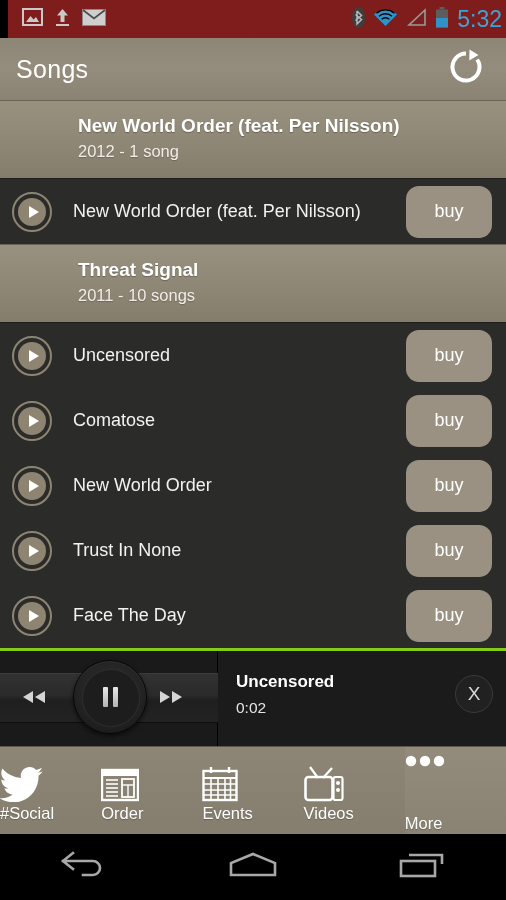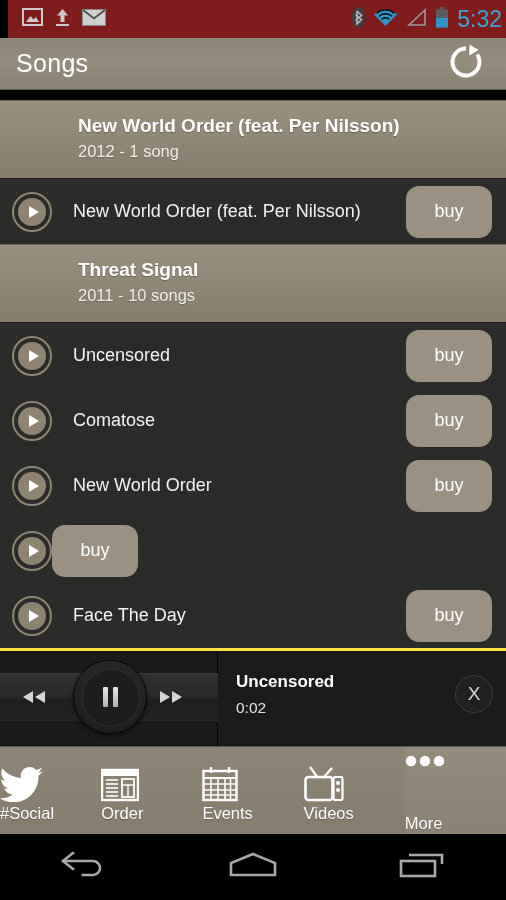--- a/index.html
+++ b/index.html
@@ -15,38 +15,38 @@
   .statusbar {
     position:absolute; top:0; left:8px; width:506px; height:38px;
     background:#7f1d1d; display:flex; align-items:center;
   }
   .sb-left { display:flex; align-items:center; gap:11px; padding-left:14px; }
   .sb-right { margin-left:auto; display:flex; align-items:center; gap:8px; padding-right:12px; }
   .sb-time { color:#3ca5d8; font-size:23px; letter-spacing:0px; line-height:1; }
 
   
   .header {
-    position:absolute; top:38px; left:0; width:506px; height:52px;
+    position:absolute; top:38px; left:0; width:506px; height:63px;
     background:linear-gradient(180deg,#8d8575 0%,#948c7c 48%,#8a8272 100%);
     border-bottom:1px solid #5e584d;
     display:flex; align-items:center;
   }
   .header-title {
     color:#ffffff; font-size:25px; font-weight:normal;
     padding-left:16px; letter-spacing:0.3px;
   }
   .refresh-btn {
     margin-left:auto; margin-right:18px; width:44px; height:44px;
     display:flex; align-items:center; justify-content:center;
   }
 
   
   .list {
     position:absolute; top:100px; left:0; width:506px; height:551px;
-    background:#fde047; overflow:hidden;
+    background:#84cc16; overflow:hidden;
   }
   .album-header {
     background:linear-gradient(180deg,#99917f 0%,#8f8775 55%,#857d6c 100%);
     padding:12px 0 12px 78px; height:79px;
     border-top:1px solid #6b6455; border-bottom:1px solid #1d1d1b;
   }
   .album-title {
     color:#ffffff; font-size:19px; font-weight:bold;
     white-space:nowrap; line-height:1.35;
     text-shadow:0 1px 1px rgba(0,0,0,0.28);
@@ -293,20 +293,21 @@
       <div class="song-title">New World Order</div>
       <div class="buy-btn">buy</div>
     </div>
 
     <div class="song-row">
       <div class="play-btn">
         <div class="play-inner">
             <div class="play-tri"></div>
           </div>
       </div>
+      <div class="song-title">Trust In None</div>
       <div class="buy-btn">buy</div>
     </div>
 
     <div class="song-row">
       <div class="play-btn">
         <div class="play-inner">
             <div class="play-tri"></div>
           </div>
       </div>
       <div class="song-title">Face The Day</div>

